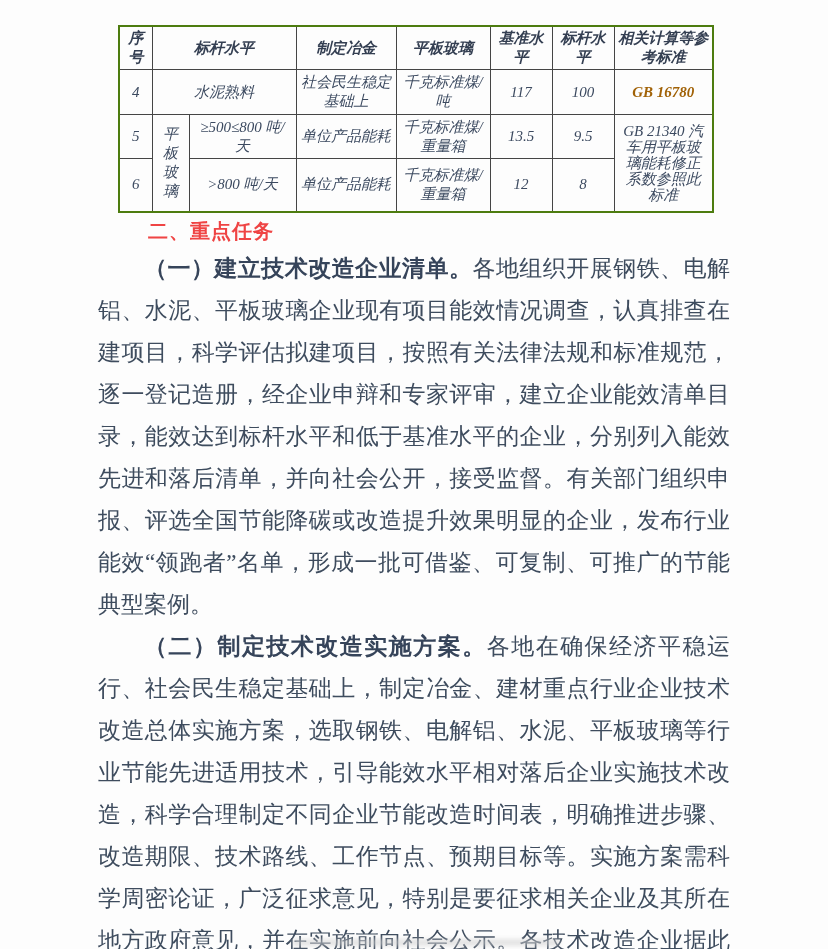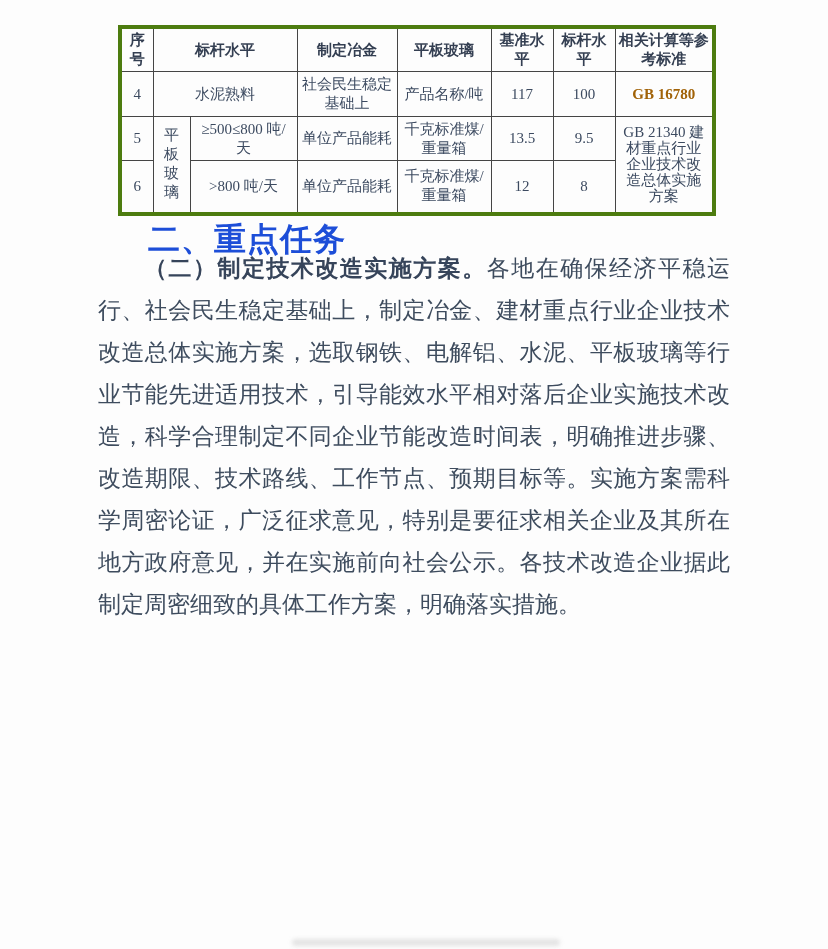--- a/index.html
+++ b/index.html
@@ -38,21 +38,22 @@
     line-height: 19px;
   }
   table.spec th, table.spec td {
     border: 1px solid #454545;
     text-align: center;
     vertical-align: middle;
     padding: 2px 4px;
     overflow: hidden;
   }
   table.spec {
-    border: 4px solid #4d7c0f;
+    border: 2px solid #4d7c0f;
+    font-style: italic;
   }
   table.spec th {
     font-weight: bold;
     color: #343f52;
     line-height: 19px;
     padding: 2px 2px;
   }
   tr.hdr      { height: 41px; }
   tr.row-4    { height: 45px; }
   tr.row-5    { height: 44px; }
@@ -68,22 +69,22 @@
   td.c-std               { padding-left: 10px; padding-right: 10px; line-height: 16px; }
   td.c-std-gb            { font-weight: bold; color: #a16207; }
 
   
   .section-heading {
     position: absolute;
     left: 148px;
     top: 218px;
     font-family: "Liberation Sans", sans-serif;
     font-weight: 700;
-    font-size: 32px;
-    color: #1d4ed8;
+    font-size: 20px;
+    color: #ef4444;
     letter-spacing: 1px;
   }
 
   
   .body-text {
     position: absolute;
     left: 98px;
     top: 248px;
     width: 632px;
     font-family: "Liberation Serif", serif;
@@ -139,48 +140,49 @@
         <th>制定冶金</th>
         <th>平板玻璃</th>
         <th class="c-lvl">基准水平</th>
         <th class="c-lvl">标杆水平</th>
         <th class="c-std">相关计算等参考标准</th>
       </tr>
       <tr class="row-4">
         <td class="c-no">4</td>
         <td class="c-prodname" colspan="2">水泥熟料</td>
         <td class="c-ind">社会民生稳定基础上</td>
-        <td class="c-unit">产品名称/吨</td>
+        <td class="c-unit">千克标准煤/吨</td>
         <td class="c-lvl">117</td>
         <td class="c-lvl">100</td>
         <td class="c-std c-std-gb">GB 16780</td>
       </tr>
       <tr class="row-5">
         <td class="c-no">5</td>
         <td class="c-prodname" rowspan="2">平板玻璃</td>
         <td class="c-spec">≥500≤800 吨/天</td>
         <td class="c-ind">单位产品能耗</td>
         <td class="c-unit">千克标准煤/重量箱</td>
         <td class="c-lvl">13.5</td>
         <td class="c-lvl">9.5</td>
-        <td class="c-std" rowspan="2"><span class="c-std-gb">GB 21340</span> <span>建材重点行业企业技术改造总体实施方案</span></td>
+        <td class="c-std" rowspan="2"><span class="c-std-gb">GB 21340</span> <span>汽车用平板玻璃能耗修正系数参照此标准</span></td>
       </tr>
       <tr class="row-6">
         <td class="c-no">6</td>
         <td class="c-spec">&gt;800 吨/天</td>
         <td class="c-ind">单位产品能耗</td>
         <td class="c-unit">千克标准煤/重量箱</td>
         <td class="c-lvl">12</td>
         <td class="c-lvl">8</td>
       </tr>
     </tbody>
       </table>
   </div>
 
   <div class="section-heading">二、重点任务</div>
 
   <div class="body-text">
+    <p><span class="lead">（一）建立技术改造企业清单。</span><span>各地组织开展钢铁、电解铝、水泥、平板玻璃企业现有项目能效情况调查，认真排查在建项目，科学评估拟建项目，按照有关法律法规和标准规范，逐一登记造册，经企业申辩和专家评审，建立企业能效清单目录，能效达到标杆水平和低于基准水平的企业，分别列入能效先进和落后清单，并向社会公开，接受监督。有关部门组织申报、评选全国节能降碳或改造提升效果明显的企业，发布行业能效“领跑者”名单，形成一批可借鉴、可复制、可推广的节能典型案例。</span></p>
     <p><span class="lead">（二）制定技术改造实施方案。</span><span>各地在确保经济平稳运行、社会民生稳定基础上，制定冶金、建材重点行业企业技术改造总体实施方案，选取钢铁、电解铝、水泥、平板玻璃等行业节能先进适用技术，引导能效水平相对落后企业实施技术改造，科学合理制定不同企业节能改造时间表，明确推进步骤、改造期限、技术路线、工作节点、预期目标等。实施方案需科学周密论证，广泛征求意见，特别是要征求相关企业及其所在地方政府意见，并在实施前向社会公示。各技术改造企业据此制定周密细致的具体工作方案，明确落实措施。</span></p>
   </div>
 
   <div class="scan-artifact"></div>
 
 </div>
 
 </body></html>

